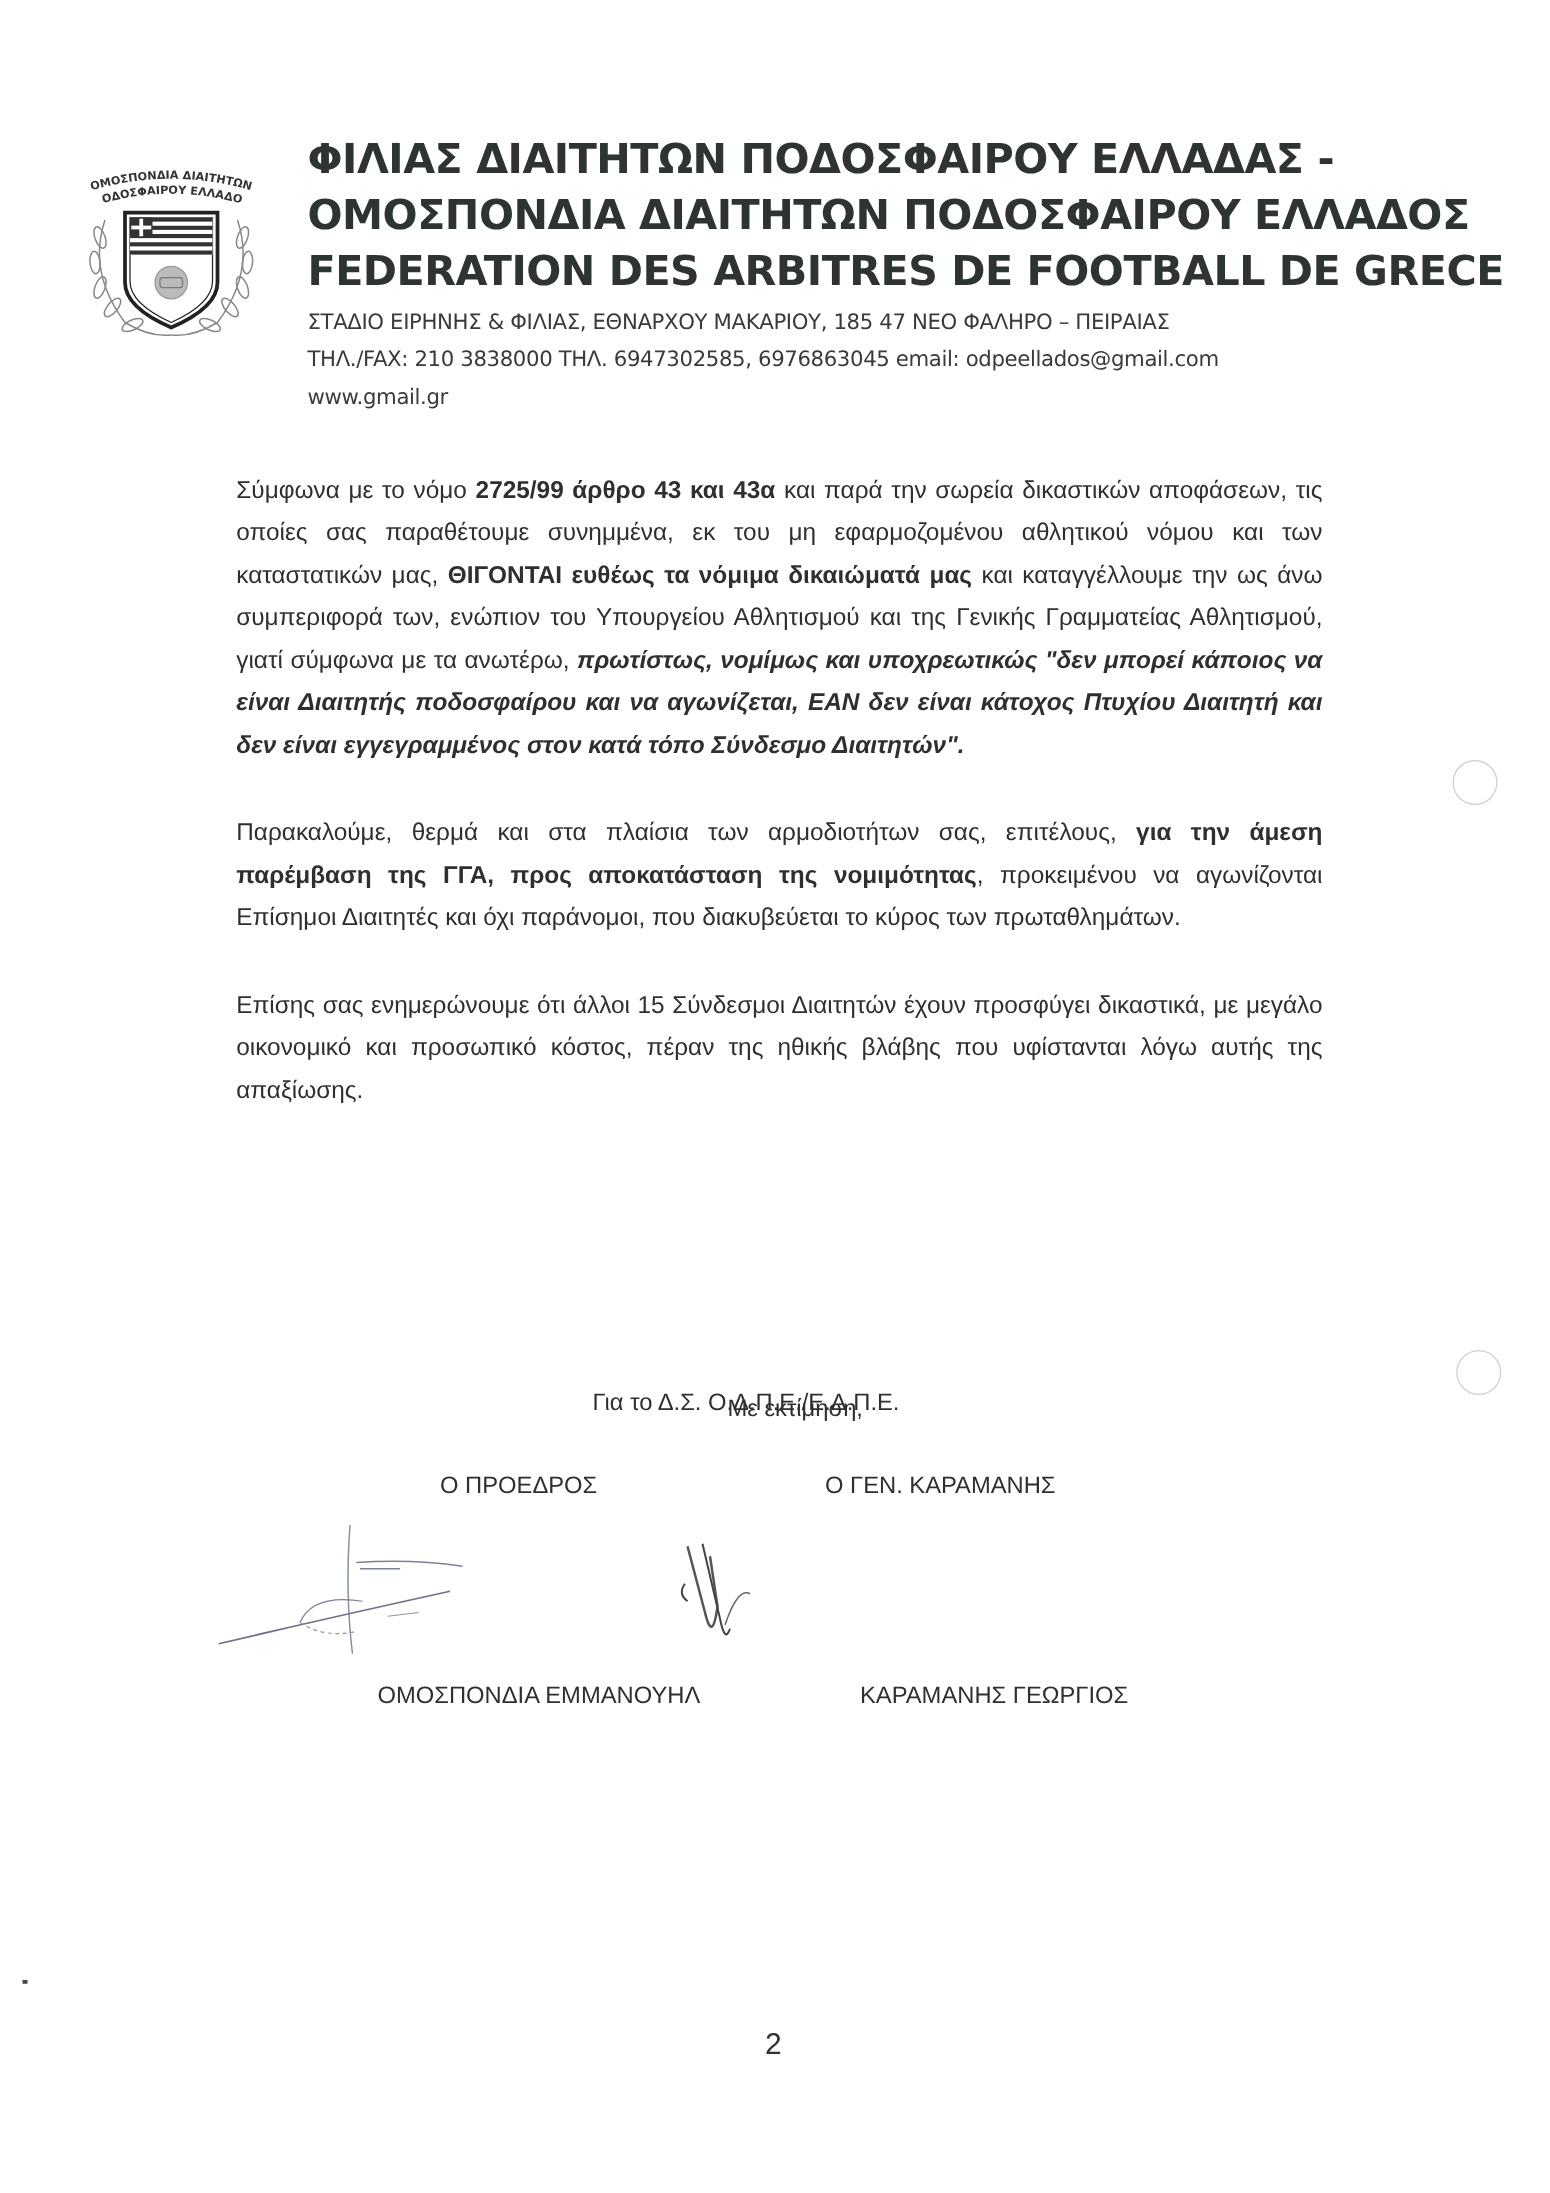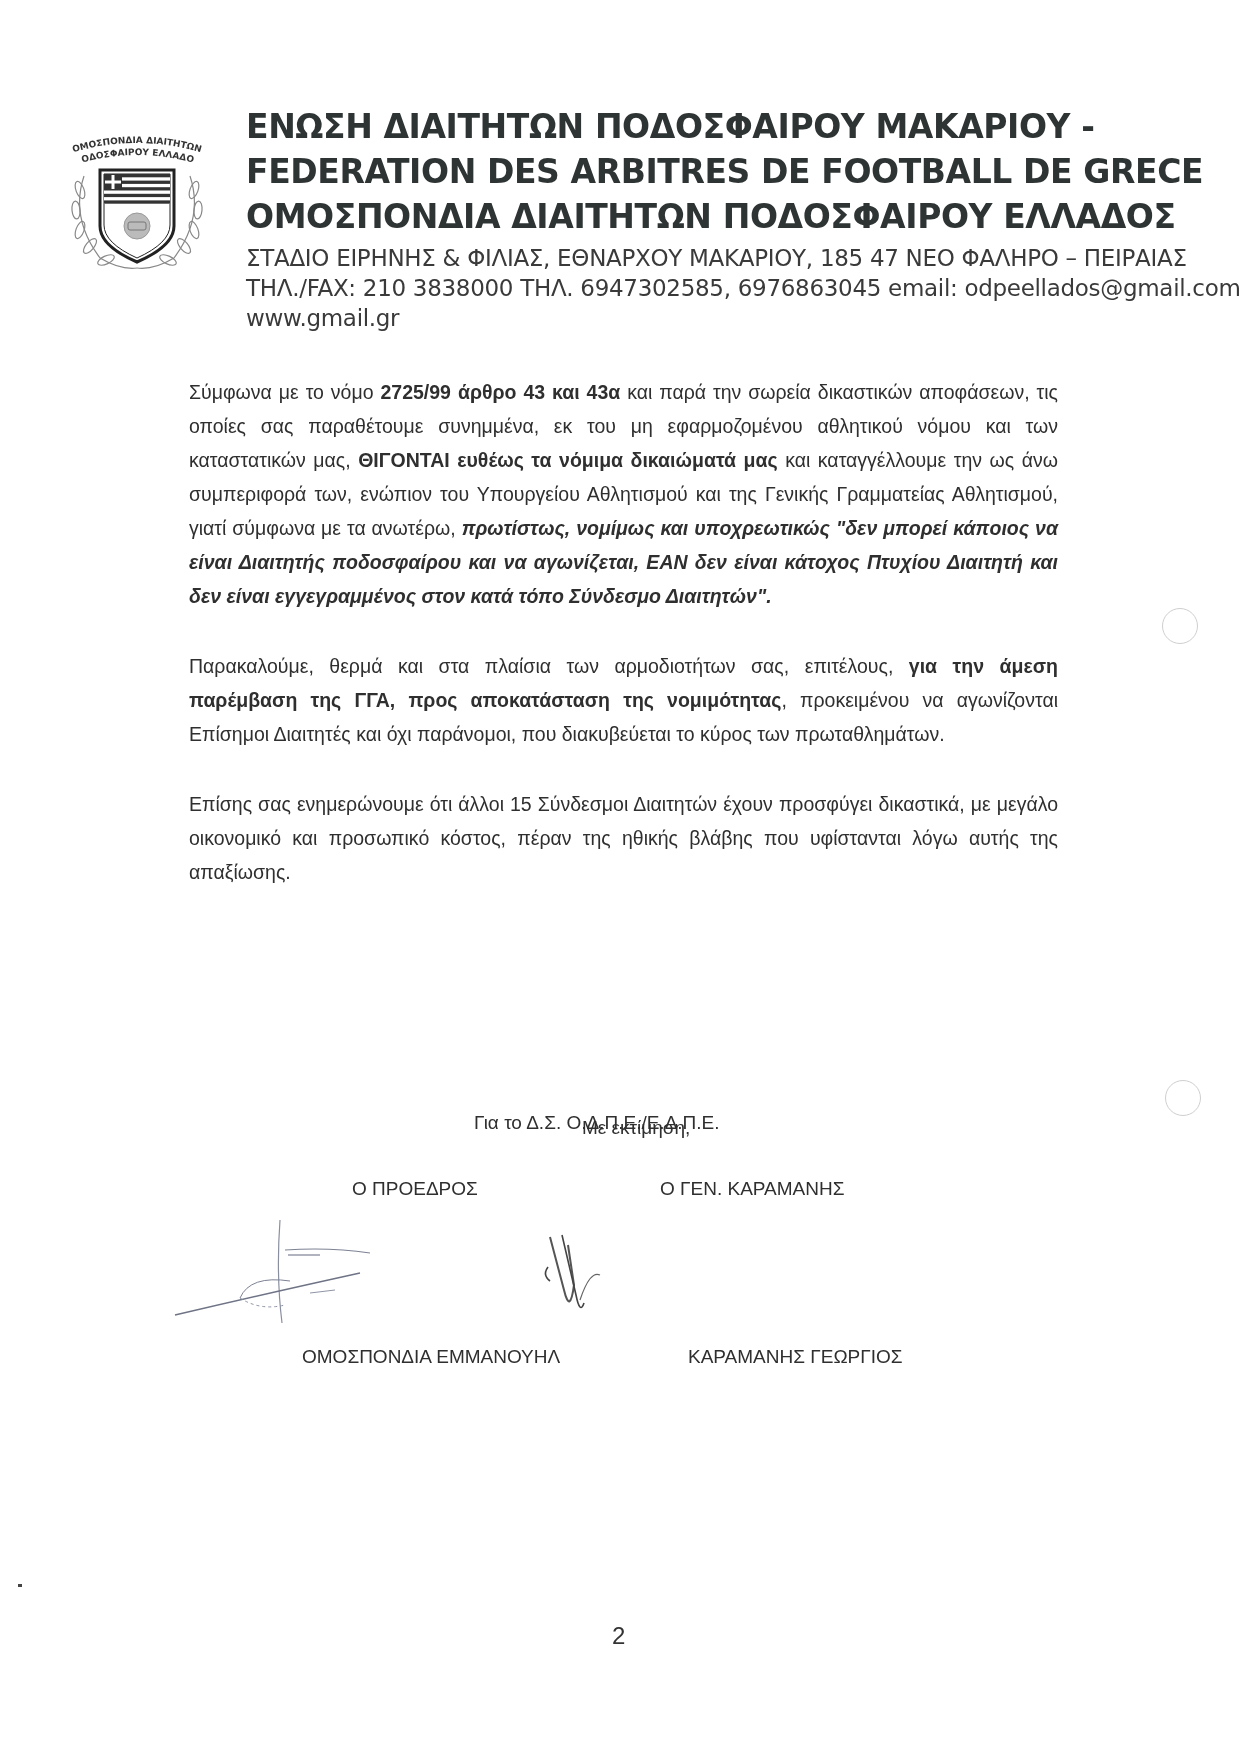--- a/index.html
+++ b/index.html
@@ -2,21 +2,21 @@
 <html><head>
 <meta charset="utf-8">
 <style>
   html, body { margin: 0; padding: 0; background: #ffffff; }
   body { width: 1240px; height: 1754px; position: relative; overflow: hidden;
          font-family: "Liberation Sans", sans-serif; color: #333; }
   .logo { position: absolute; left: 62px; top: 118px; width: 150px; height: 160px; }
   .hdr { position: absolute; left: 246px; top: 104px; width: 960px; }
   .hdr .t { font-family: "DejaVu Sans", sans-serif; font-weight: bold; font-size: 33px;
             color: #2e3434; line-height: 45px; white-space: nowrap; letter-spacing: -0.4px; }
-  .hdr .c { font-family: "DejaVu Sans", sans-serif; font-size: 23px; color: #3a3a3a;
+  .hdr .c { font-family: "DejaVu Sans", sans-serif; font-size: 17px; color: #3a3a3a;
             line-height: 30px; white-space: nowrap; letter-spacing: -0.3px; margin-top: 4px; }
   .hdr .c + .c { margin-top: 0; }
   .body { position: absolute; left: 189px; top: 375px; width: 870px;
           font-family: "Liberation Sans", sans-serif; font-size: 19.5px; color: #2f2f2f;
           line-height: 34px; }
   .body p { margin: 0 1px 36px 0; text-align: justify; }
   .body b { font-weight: bold; }
   .body i { font-style: italic; }
   .sig { position: absolute; font-family: Liberation Sans, sans-serif; font-size: 19px;
          color: #2f2f2f; white-space: nowrap; }
@@ -70,23 +70,23 @@
       <rect x="49.5" y="57" width="3" height="14" fill="#fff"></rect>
       <rect x="43" y="62.5" width="16" height="3" fill="#fff"></rect>
     </g>
 
     <circle cx="75" cy="108" r="13" fill="#bbb" stroke="#999"></circle>
     <rect x="66" y="104" width="18" height="8" rx="2" fill="none" stroke="#777"></rect>
   </svg>
 </div>
 
 <div class="hdr">
-  <div class="t">ΕΝΩΣΗ ΔΙΑΙΤΗΤΩΝ ΠΟΔΟΣΦΑΙΡΟΥ ΜΑΚΑΡΙΟΥ -</div>
+  <div class="t">ΦΙΛΙΑΣ ΔΙΑΙΤΗΤΩΝ ΠΟΔΟΣΦΑΙΡΟΥ ΕΛΛΑΔΑΣ -</div>
+  <div class="t">ΟΜΟΣΠΟΝΔΙΑ ΔΙΑΙΤΗΤΩΝ ΠΟΔΟΣΦΑΙΡΟΥ ΕΛΛΑΔΟΣ</div>
   <div class="t">FEDERATION DES ARBITRES  DE  FOOTBALL DE GRECE</div>
-  <div class="t">ΟΜΟΣΠΟΝΔΙΑ ΔΙΑΙΤΗΤΩΝ ΠΟΔΟΣΦΑΙΡΟΥ ΕΛΛΑΔΟΣ</div>
   <div class="c">ΣΤΑΔΙΟ ΕΙΡΗΝΗΣ &amp; ΦΙΛΙΑΣ, ΕΘΝΑΡΧΟΥ ΜΑΚΑΡΙΟΥ, 185 47 ΝΕΟ ΦΑΛΗΡΟ – ΠΕΙΡΑΙΑΣ</div>
   <div class="c">ΤΗΛ./FAX: 210 3838000 ΤΗΛ. 6947302585, 6976863045 email: odpeellados@gmail.com</div>
   <div class="c">www.gmail.gr</div>
 </div>
 
 <div class="body">
   <p>
     <span>Σύμφωνα με το νόμο </span><b>2725/99 άρθρο 43 και 43α</b><span> και παρά την σωρεία δικαστικών αποφάσεων, τις οποίες σας παραθέτουμε συνημμένα, εκ του μη εφαρμοζομένου αθλητικού νόμου και των καταστατικών μας, </span><b>ΘΙΓΟΝΤΑΙ ευθέως τα νόμιμα δικαιώματά μας</b><span> και καταγγέλλουμε την ως άνω συμπεριφορά των, ενώπιον του Υπουργείου Αθλητισμού και της Γενικής Γραμματείας Αθλητισμού, γιατί σύμφωνα με τα ανωτέρω, </span><b><i>πρωτίστως, νομίμως και υποχρεωτικώς "δεν μπορεί κάποιος να είναι Διαιτητής ποδοσφαίρου και να αγωνίζεται, ΕΑΝ δεν είναι κάτοχος Πτυχίου Διαιτητή και δεν είναι εγγεγραμμένος στον κατά τόπο Σύνδεσμο Διαιτητών".</i></b>
   </p>
   <p>

